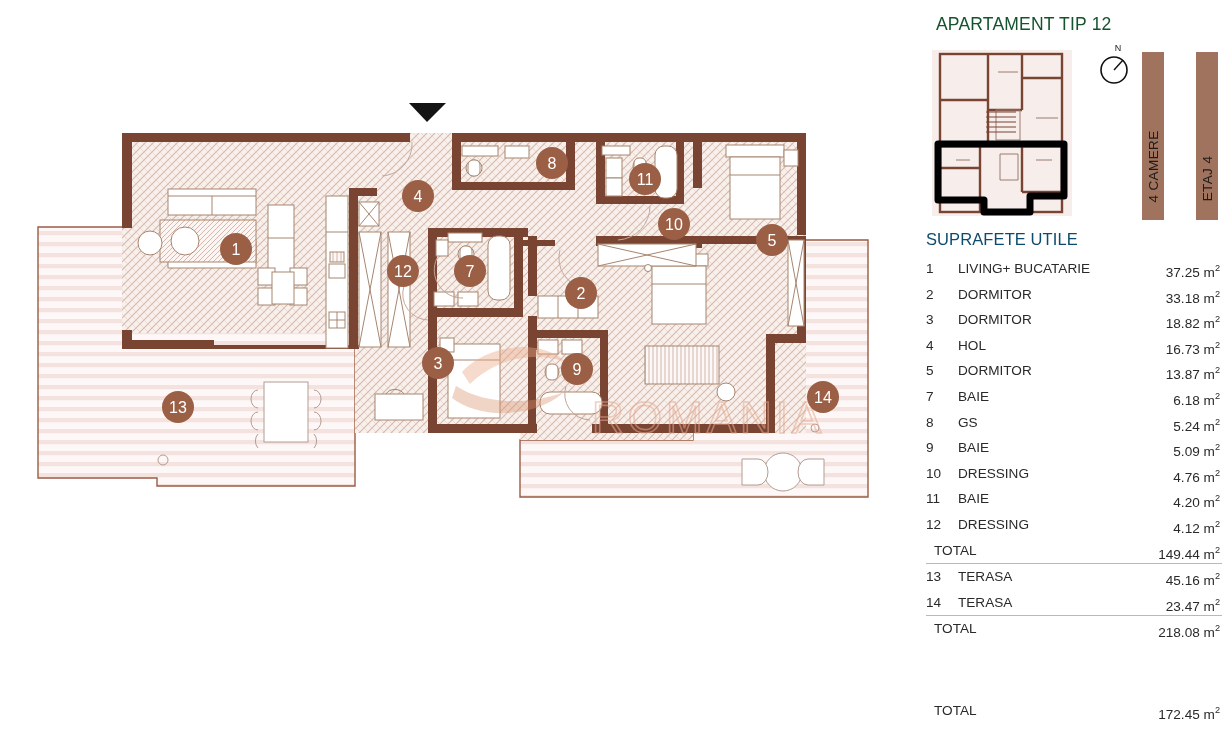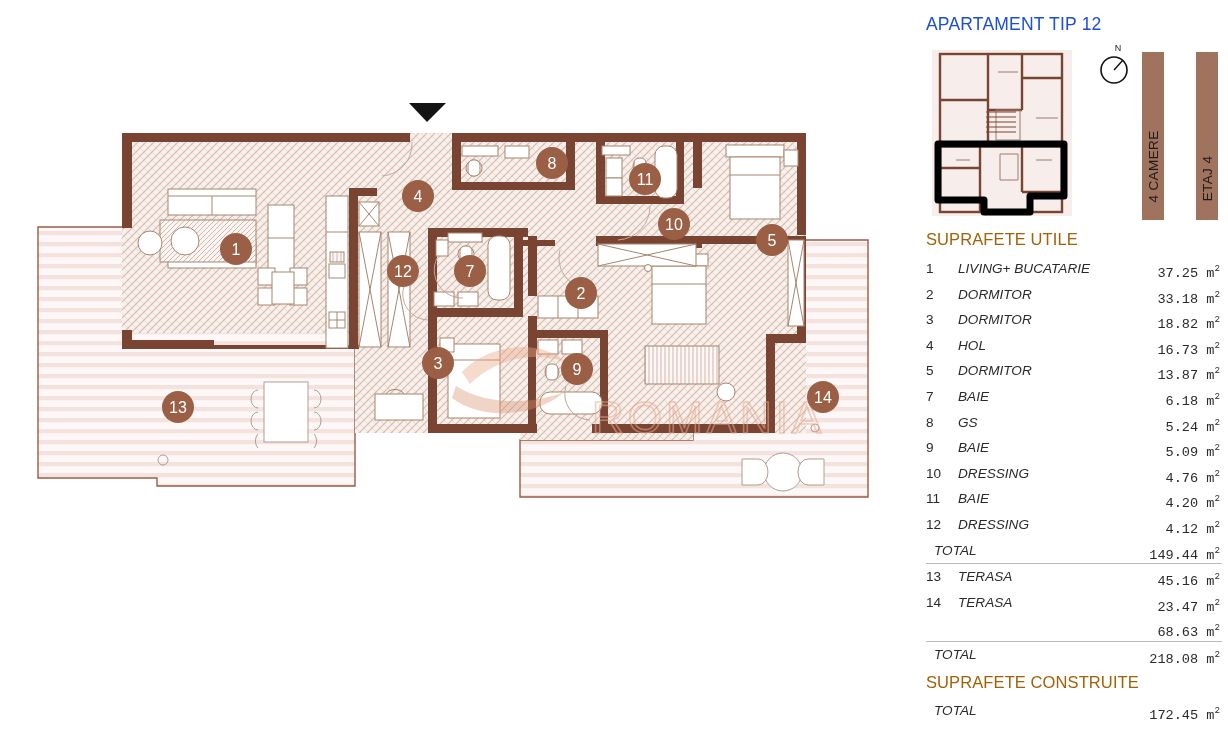--- a/index.html
+++ b/index.html
@@ -12,22 +12,22 @@
   #root{position:absolute;inset:0;}
 
   
   #plan-area{position:absolute;left:0;top:0;width:905px;height:749px;}
   #plan-svg{position:absolute;left:0;top:0;}
 
   
   #legend{position:absolute;left:920px;top:0;width:308px;height:749px;}
 
   #legend-title{
-    position:absolute;left:6px;top:14px;
-    font-size:17.5px;letter-spacing:.2px;color:#1d4ed8;
+    position:absolute;left:16px;top:14px;
+    font-size:17.5px;letter-spacing:.2px;color:#14532d;
   }
 
   #keyplan-wrap{position:absolute;left:6px;top:48px;width:160px;height:172px;}
   #compass-wrap{position:absolute;left:176px;top:40px;width:46px;height:50px;}
   #bars-wrap{position:absolute;left:218px;top:52px;width:90px;height:172px;}
   .vbar{
     position:absolute;top:0;width:22px;height:168px;
     background:#a0735e;
   }
   .vbar .vlabel{
@@ -37,33 +37,33 @@
     white-space:nowrap;
     font-size:13.5px;color:#1d1a19;letter-spacing:.4px;
   }
   #bar-camere{left:4px;}
   #bar-etaj{left:58px;}
   #bar-camere .vlabel{bottom:46px;}
   #bar-etaj .vlabel{bottom:34px;}
 
   .section-head{
     position:absolute;left:6px;
-    font-size:16.5px;color:#a16207;letter-spacing:.1px;
+    font-size:16.5px;color:#0c4a6e;letter-spacing:.1px;
   }
   #head-utile{top:230px;}
   #head-construite{top:673px;}
 
   .tbl{position:absolute;left:6px;width:296px;}
   .row{
     position:relative;height:25.6px;line-height:25.6px;
     font-size:13.6px;color:#2a2a2a;white-space:nowrap;
   }
   .row .num{position:absolute;left:0;width:26px;text-align:left;}
-  .row .lbl{position:absolute;left:32px;font-style:italic;}
-  .row .val{position:absolute;right:2px;text-align:right;font-family:Liberation Mono, monospace;}
+  .row .lbl{position:absolute;left:32px;}
+  .row .val{position:absolute;right:2px;text-align:right;}
   .row.total .lbl{left:8px;}
   .row.hr{border-top:1px solid #b9b9b9;}
   sup{font-size:9.2px;vertical-align:super;}
 
   #tbl-utile{top:256px;}
   #tbl-constr{top:700px;}
   #tbl-constr .row{height:21.5px;line-height:21.5px;}
 </style>
 </head>
 <body>
@@ -410,21 +410,20 @@
     <div id="bars-wrap">
       <div class="vbar" id="bar-camere">
         <span class="vlabel">4 CAMERE</span>
       </div>
       <div class="vbar" id="bar-etaj">
         <span class="vlabel">ETAJ 4</span>
       </div>
     </div>
 
     <div class="section-head" id="head-utile">SUPRAFETE UTILE</div>
-    <div class="section-head" id="head-construite">SUPRAFETE CONSTRUITE</div>
 
     <div class="tbl" id="tbl-utile">
         <div class="row">
           <span class="num">1</span>
           <span class="lbl">LIVING+ BUCATARIE</span>
           <span class="val">37.25 m<sup>2</sup></span>
         </div>
         <div class="row">
           <span class="num">2</span>
           <span class="lbl">DORMITOR</span>
@@ -482,24 +481,20 @@
         <div class="row hr">
           <span class="num">13</span>
           <span class="lbl">TERASA</span>
           <span class="val">45.16 m<sup>2</sup></span>
         </div>
         <div class="row">
           <span class="num">14</span>
           <span class="lbl">TERASA</span>
           <span class="val">23.47 m<sup>2</sup></span>
         </div>
-        <div class="row total">
-          <span class="lbl"></span>
-          <span class="val">68.63 m<sup>2</sup></span>
-        </div>
         <div class="row total hr">
           <span class="lbl">TOTAL</span>
           <span class="val">218.08 m<sup>2</sup></span>
         </div>
       </div>
 
     <div class="tbl" id="tbl-constr">
         <div class="row total">
           <span class="lbl">TOTAL</span>
           <span class="val">172.45 m<sup>2</sup></span>

